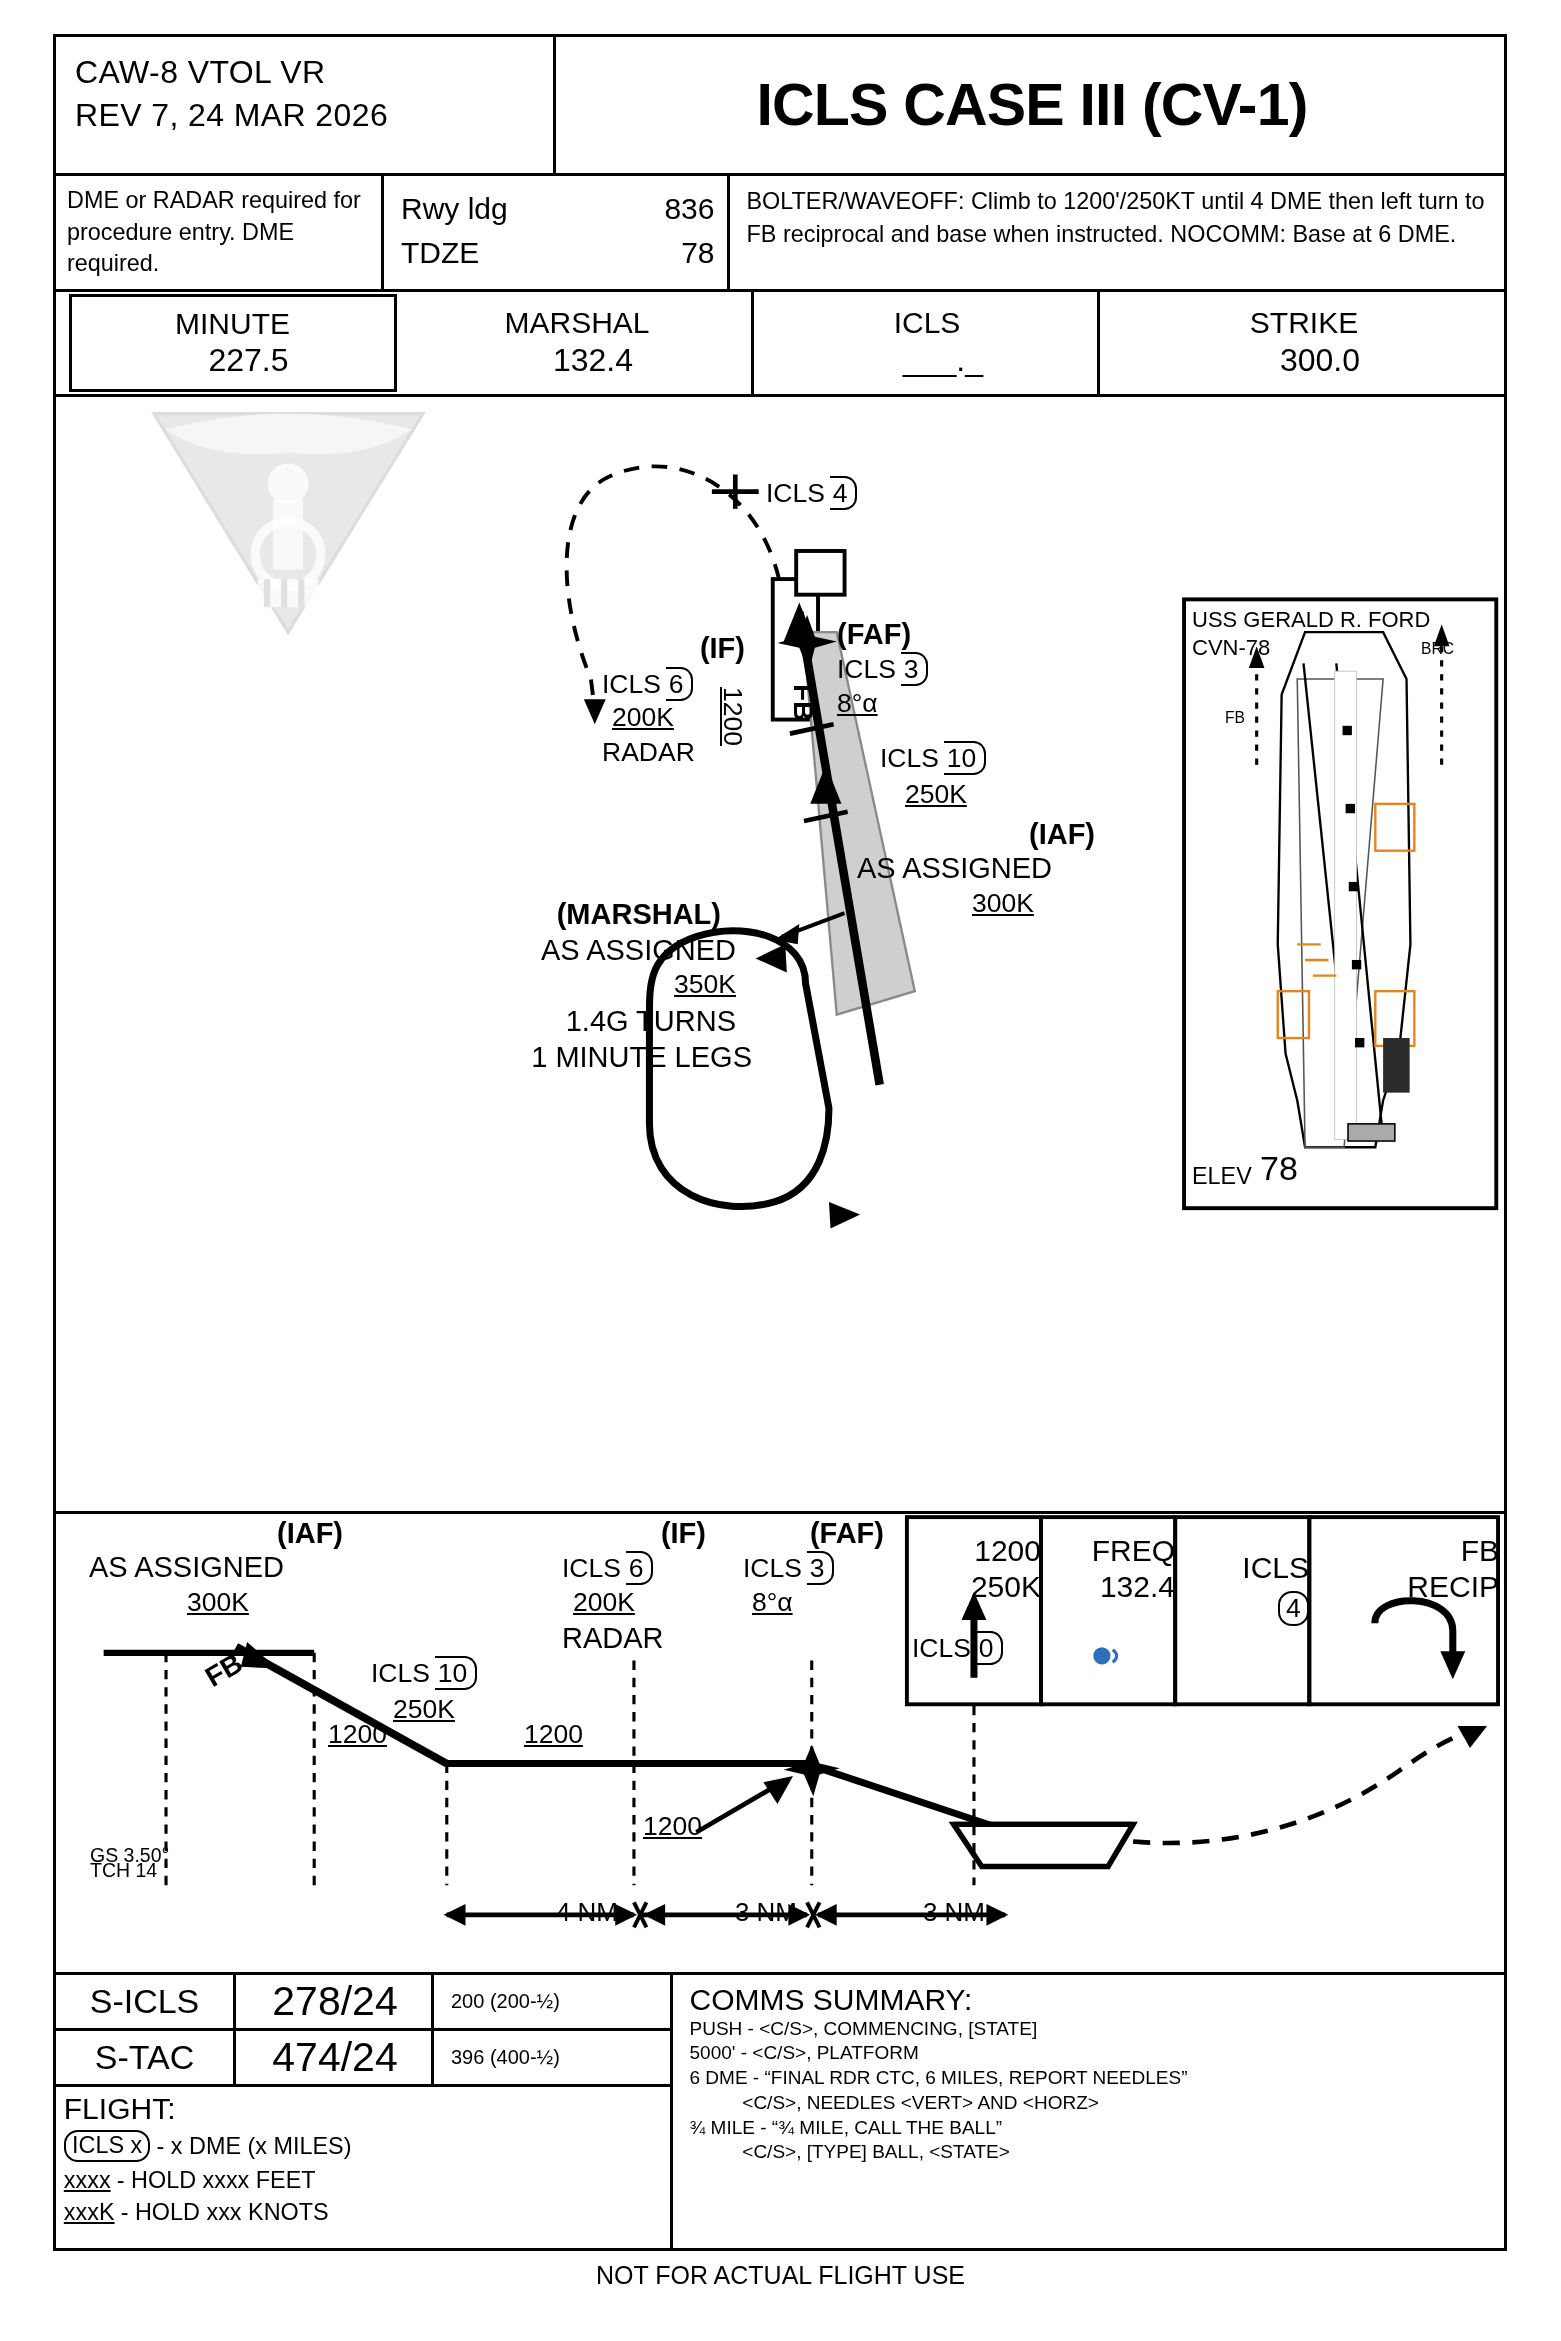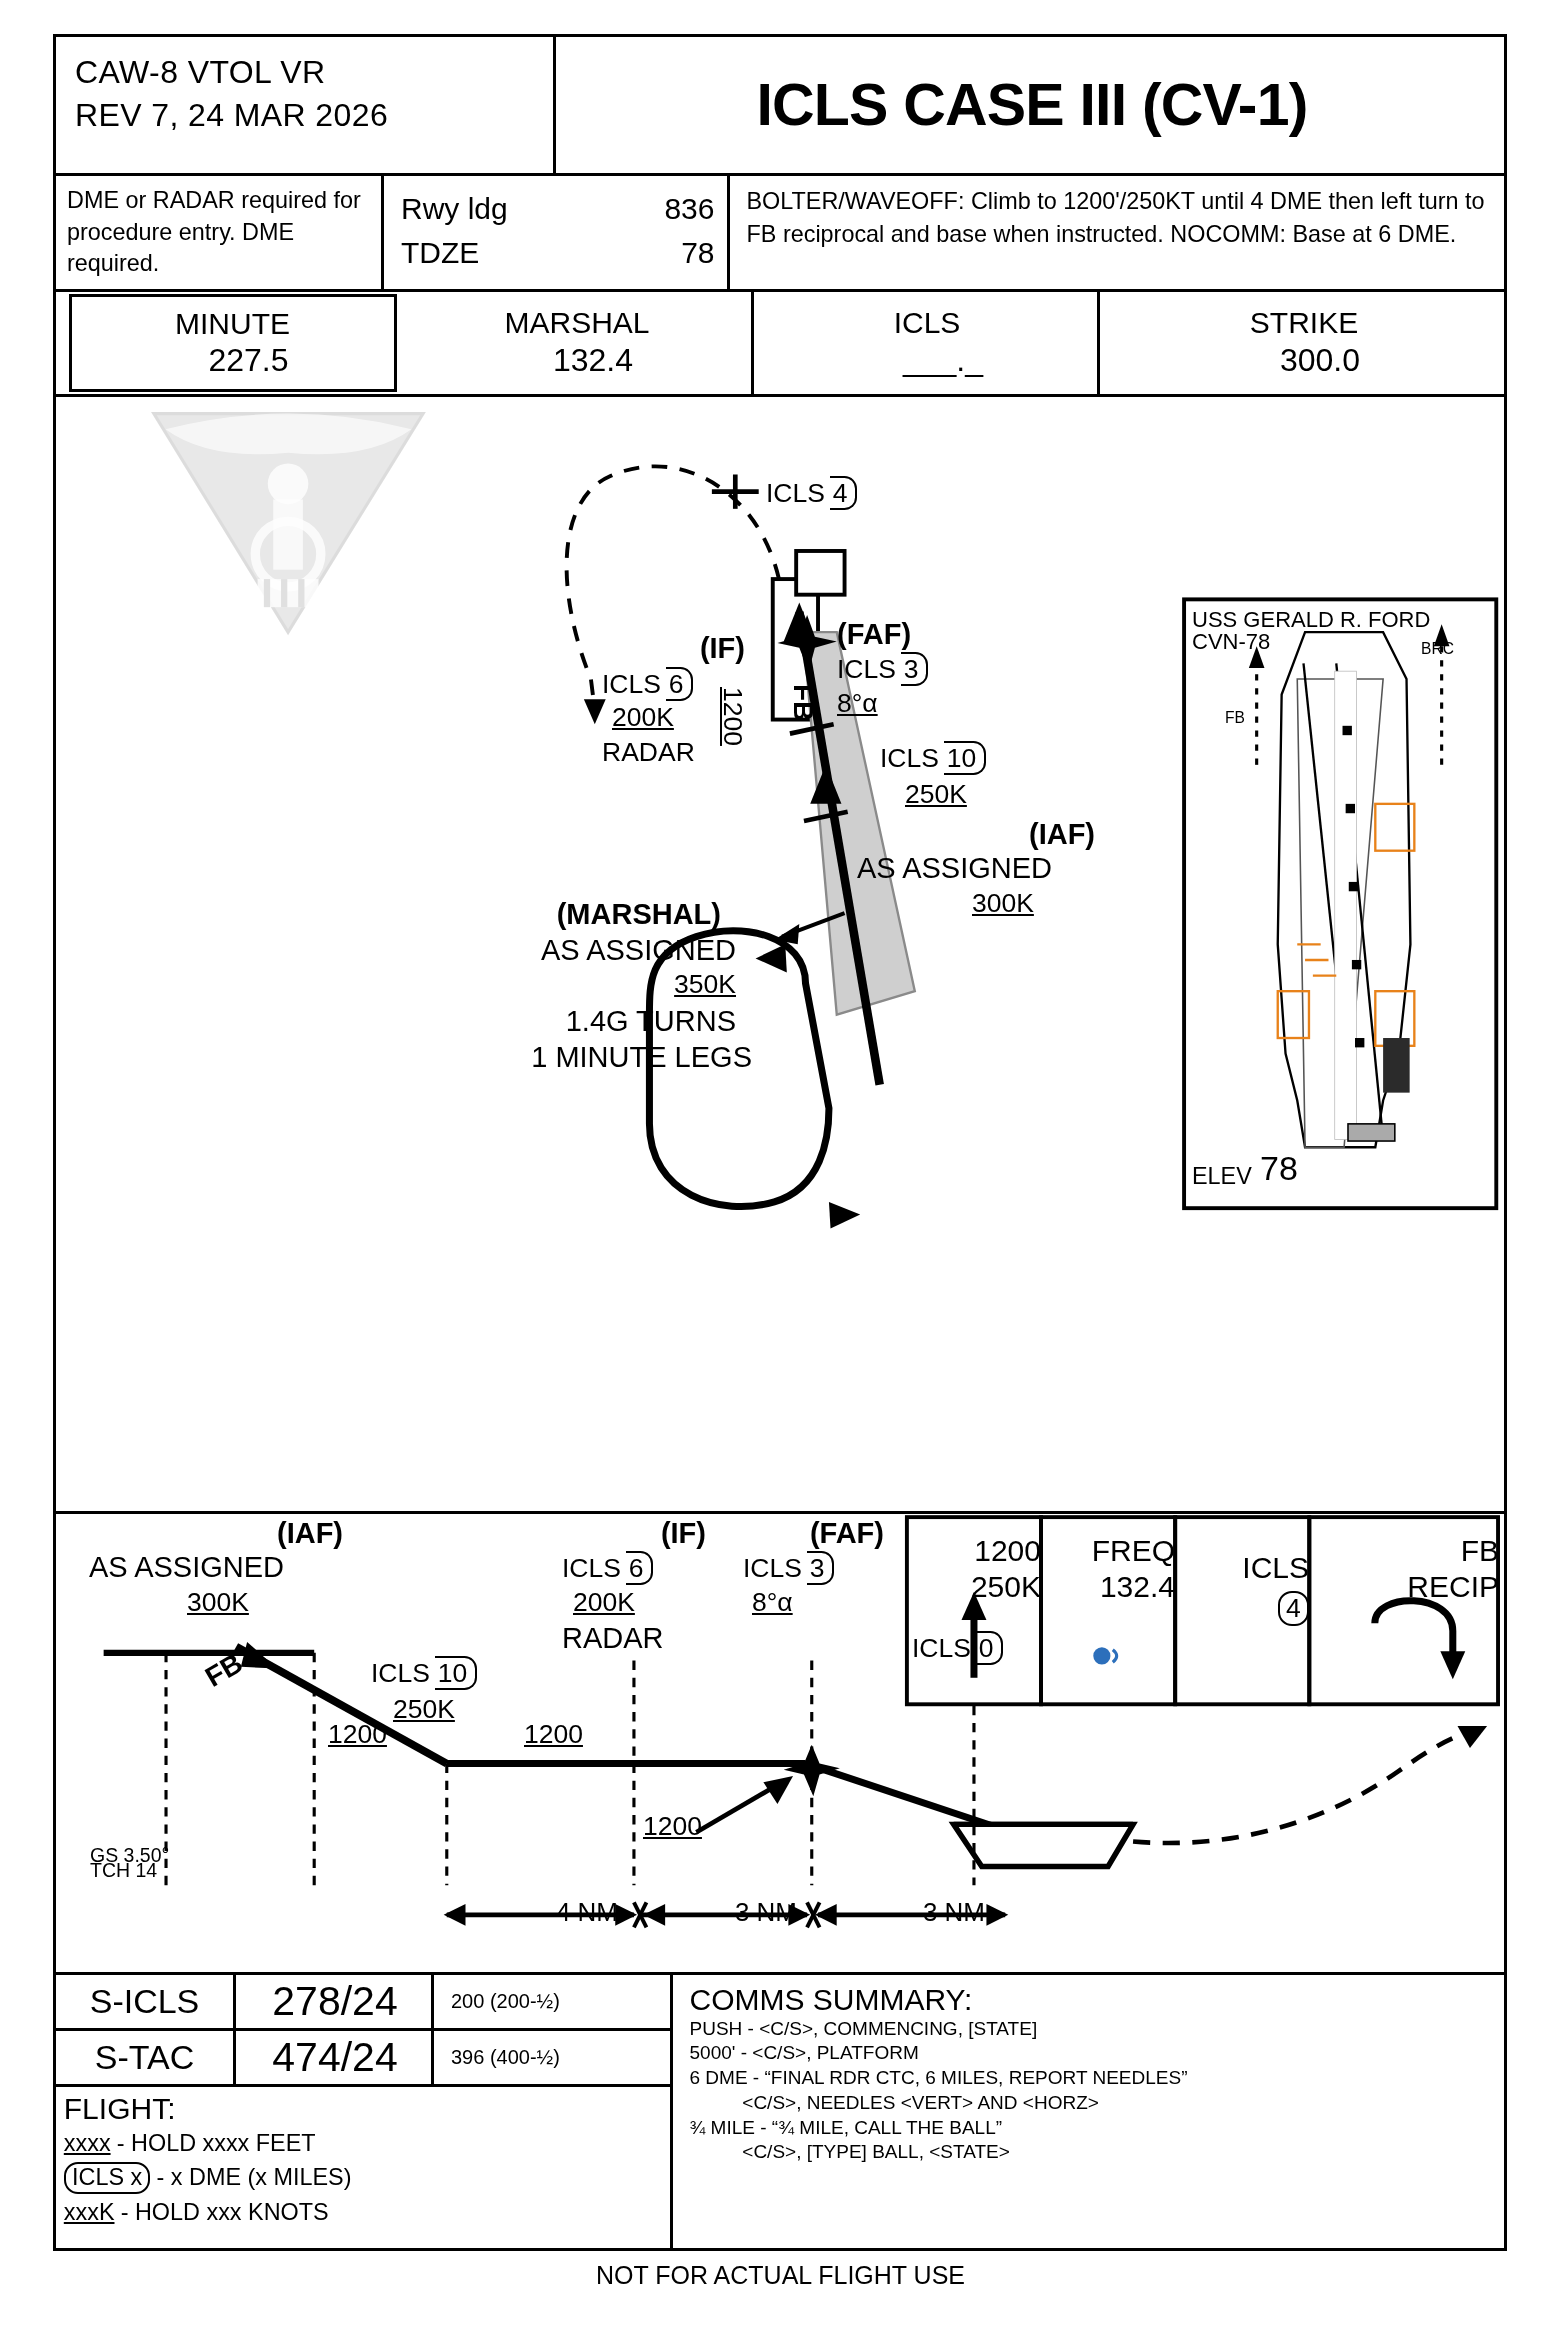--- a/index.html
+++ b/index.html
@@ -223,21 +223,21 @@
       <div class="ann" style="left:801px;top:454px;font-size:29px;">AS ASSIGNED</div>
       <div class="ann" style="left:916px;top:490px;"><u class="ul">300K</u></div>
 
       <div class="ann ctr bold" style="left:400px;top:500px;width:265px;font-size:29px;">(MARSHAL)</div>
       <div class="ann ctr" style="left:383px;top:536px;width:297px;font-size:29px;">AS ASSIGNED</div>
       <div class="ann ctr" style="left:383px;top:571px;width:297px;"><u class="ul">350K</u></div>
       <div class="ann ctr" style="left:383px;top:607px;width:297px;font-size:29px;">1.4G TURNS</div>
       <div class="ann ctr" style="left:365px;top:643px;width:331px;font-size:29px;">1 MINUTE LEGS</div>
 
       <div class="ann" style="left:1136px;top:209px;font-size:22px;">USS GERALD R. FORD</div>
-      <div class="ann" style="left:1136px;top:231px;font-size:22px;">CVN-78</div>
+      <div class="ann" style="left:1136px;top:237px;font-size:22px;">CVN-78</div>
       <div class="ann" style="left:1365px;top:242px;font-size:15.6px;">BRC</div>
       <div class="ann" style="left:1169px;top:311px;font-size:15.6px;">FB</div>
       <div class="ann" style="left:1136px;top:765px;font-size:23.4px;text-align:center;">ELEV</div>
       <div class="ann" style="left:1204px;top:751px;font-size:34px;">78</div>
     </div>
 
     <div class="prof">
       <svg width="1446" height="457" viewBox="0 0 1852 586">
 
         <g stroke="#000" stroke-width="5" fill="none">
@@ -374,28 +374,28 @@
           <div class="minsub">200 (200-½)</div>
         </div>
         <div class="minrow">
           <div class="minlbl">S-TAC</div>
           <div class="minval">474/24</div>
           <div class="minsub">396 (400-½)</div>
         </div>
         <div class="legend">
           <div class="lg-t">FLIGHT:</div>
           <div class="lg-i">
-            <u class="ul">xxxx</u>
-            <span>- HOLD xxxx FEET</span>
-          </div>
-          <div class="lg-i">
             <span class="pill">
                 <span class="icls-box">ICLS x</span>
               </span>
             <span>- x DME (x MILES)</span>
+          </div>
+          <div class="lg-i">
+            <u class="ul">xxxx</u>
+            <span>- HOLD xxxx FEET</span>
           </div>
           <div class="lg-i">
             <u class="ul">xxxK</u>
             <span>- HOLD xxx KNOTS</span>
           </div>
         </div>
       </div>
 
       <div class="comms">
         <div class="c-t">COMMS SUMMARY:</div>

